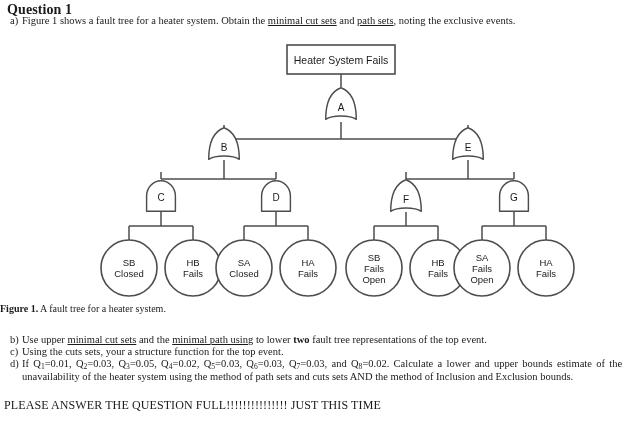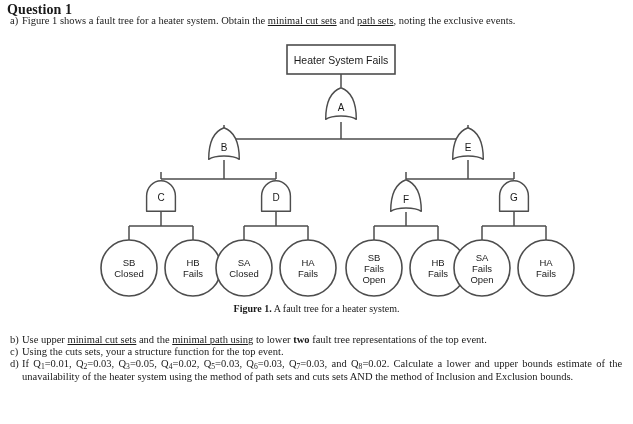--- a/index.html
+++ b/index.html
@@ -29,21 +29,21 @@
   .item-a{left:10px;top:15px;width:612px;}
   .item-b{left:10px;top:334px;width:612px;}
   .item-c{left:10px;top:346px;width:612px;}
   .item-d{left:10px;top:358px;width:612px;}
   .u{text-decoration:underline;}
   .b{font-weight:bold;}
   sub{font-size:7.6px;line-height:0;vertical-align:baseline;position:relative;top:2px;}
 
   .caption{
     position:absolute;left:0;top:303px;width:633px;
-    text-align:center;font-size:10px;
+    font-size:10px;
   }
   .caption .b{font-weight:bold;}
 
   .plea{
     position:absolute;left:4px;top:398px;
     font-size:12px;letter-spacing:.1px;
   }
 
   
   .diagram{position:absolute;left:0;top:38px;width:633px;height:262px;padding-left:48px;}
@@ -224,14 +224,15 @@
   <div class="item item-c">
     <span class="mk">c)</span>
     <span class="bd">Using the cuts sets, your a structure function for the top event.</span>
   </div>
 
   <div class="item item-d">
     <span class="mk">d)</span>
     <span class="bd"><span>If </span><span id="q-values"><span><span>Q</span><sub>1</sub><span>=0.01, </span></span><span><span>Q</span><sub>2</sub><span>=0.03, </span></span><span><span>Q</span><sub>3</sub><span>=0.05, </span></span><span><span>Q</span><sub>4</sub><span>=0.02, </span></span><span><span>Q</span><sub>5</sub><span>=0.03, </span></span><span><span>Q</span><sub>6</sub><span>=0.03, </span></span><span><span>Q</span><sub>7</sub><span>=0.03, and </span></span><span><span>Q</span><sub>8</sub><span>=0.02.  </span></span></span><span>Calculate a lower and upper bounds estimate of the unavailability of the heater system using the method of path sets and cuts sets AND the method of Inclusion and Exclusion bounds.</span></span>
   </div>
 
+  <div class="plea">PLEASE ANSWER THE QUESTION FULL!!!!!!!!!!!!!!! JUST THIS TIME</div>
 
 </div>
 
 </body></html>

